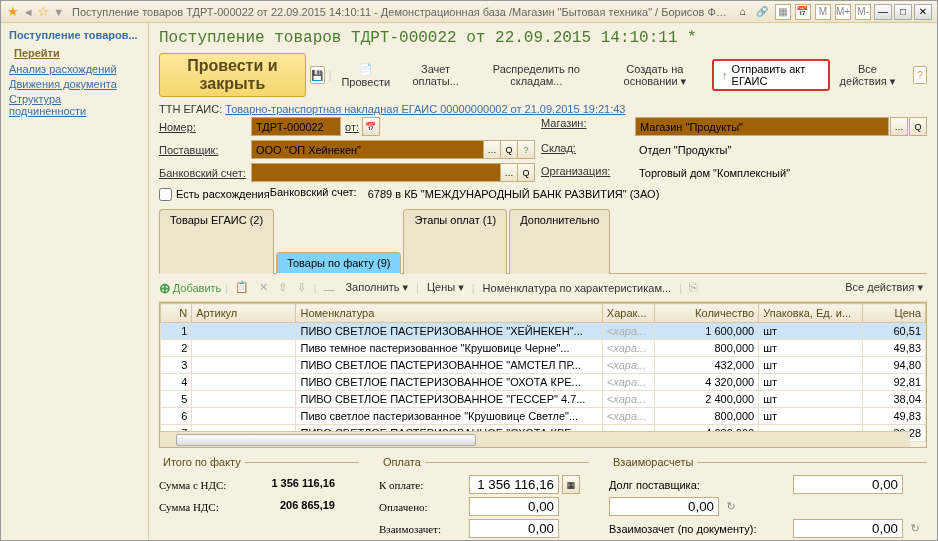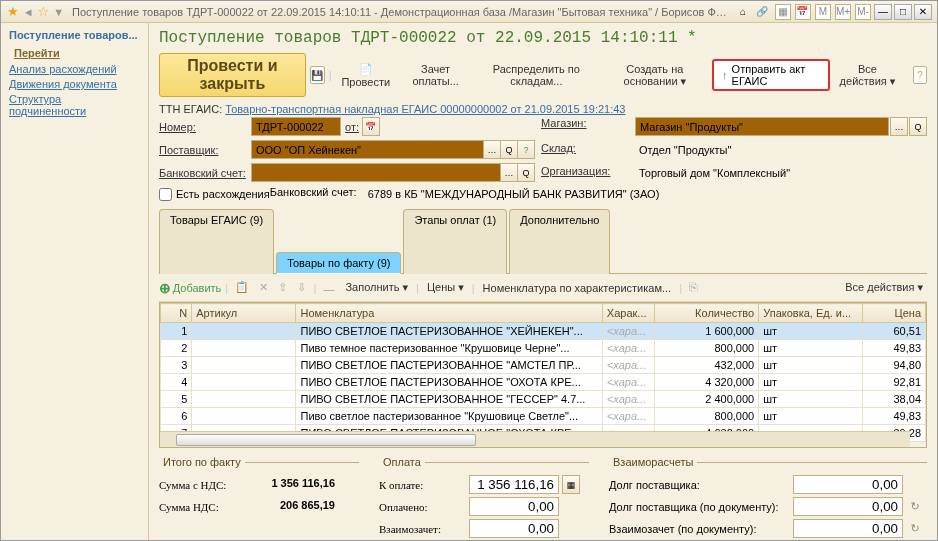--- a/index.html
+++ b/index.html
@@ -202,21 +202,21 @@
         <input type="checkbox" style="">
         <span>Есть расхождения</span>
       </label>
       <div class="col-right" style="margin-left:auto;width:478px">
         <span class="lbl lbl-r">Банковский счет:</span>
         <span class="fld-ro" style="flex:1;overflow:hidden;white-space:nowrap">6789 в КБ "МЕЖДУНАРОДНЫЙ БАНК РАЗВИТИЯ" (ЗАО)</span>
       </div>
     </div>
 
     <div class="tabs">
-      <div class="tab">Товары ЕГАИС (9)</div>
+      <div class="tab">Товары ЕГАИС (2)</div>
       <div class="tab active">Товары по факту (9)</div>
       <div class="tab">Этапы оплат (1)</div>
       <div class="tab">Дополнительно</div>
     </div>
 
     <div class="tbl-toolbar">
       <span class="add">
           <span class="plus">⊕</span>
           <span>Добавить</span>
         </span>
@@ -351,21 +351,20 @@
             <input class="tv" value="0,00" style="">
           </div>
       </fieldset>
       <fieldset style="flex:1">
         <legend>Взаиморасчеты</legend>
         <div class="tot-row">
             <span class="tlw">Долг поставщика:</span>
             <input class="tv tvw" value="0,00" style="">
           </div>
         <div class="tot-row">
-            <span class="tlw">Долг поставщика (по документу):</span>
             <input class="tv tvw" value="0,00" style="">
             <span class="mini-icon">↻</span>
           </div>
         <div class="tot-row">
             <span class="tlw">Взаимозачет (по документу):</span>
             <input class="tv tvw" value="0,00" style="">
             <span class="mini-icon">↻</span>
           </div>
       </fieldset>
     </div>

